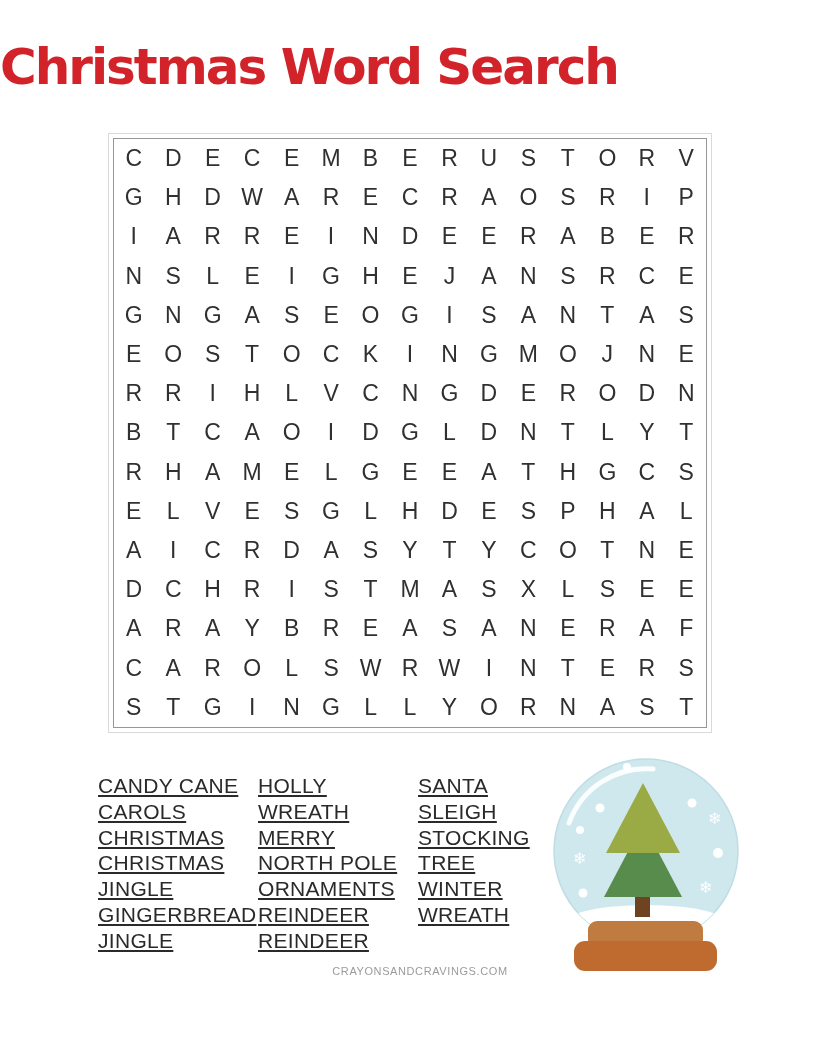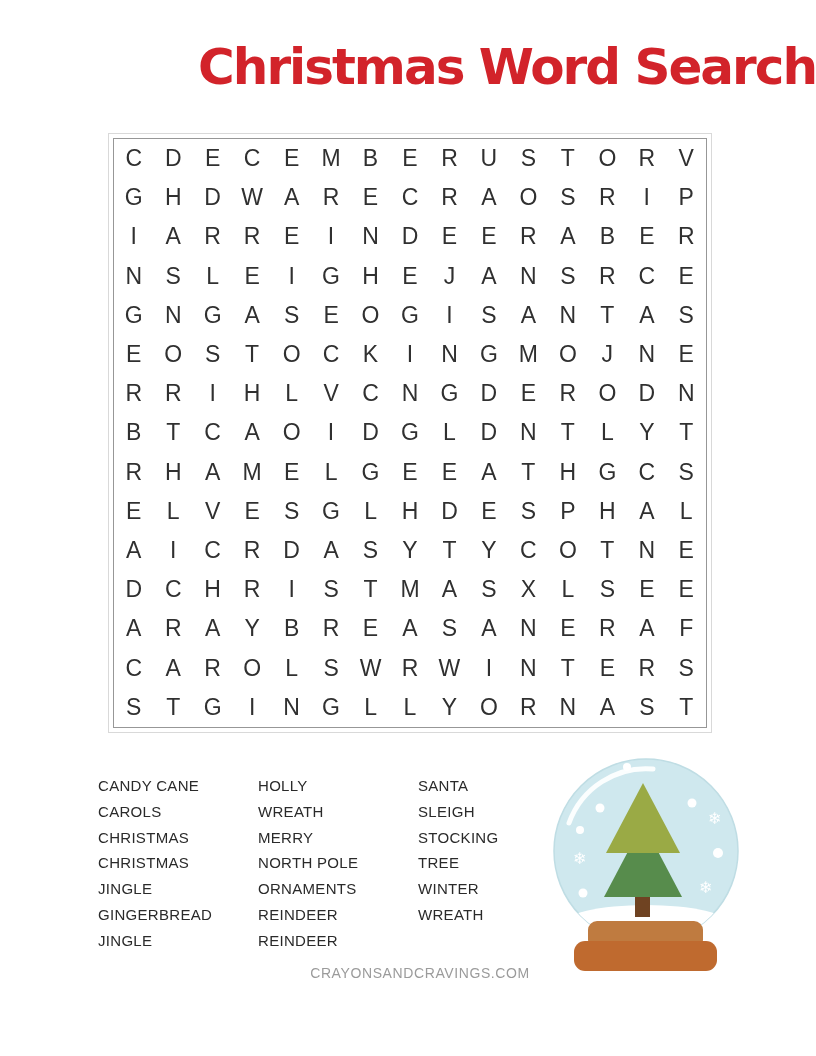--- a/index.html
+++ b/index.html
@@ -19,21 +19,21 @@
     --snow-white:#ffffff;
   }
   *{margin:0;padding:0;box-sizing:border-box;}
   html,body{background:#ffffff;}
   body{
     width:816px;height:1056px;position:relative;overflow:hidden;
     font-family:"Liberation Sans", sans-serif;
   }
   .title{
     position:absolute;top:38px;left:0;right:0;
-    text-align:right;
+    text-align:left;
     font-family:"DejaVu Sans", sans-serif;
     font-size:50px;font-weight:bold;letter-spacing:-2px;
     color:var(--title-red);
     white-space:nowrap;
   }
   .grid-outer{
     position:absolute;left:113px;top:138px;width:594px;height:590px;
     border:1px solid var(--grid-border);
     outline:1px solid var(--grid-border-outer);
     outline-offset:4px;
@@ -49,27 +49,28 @@
     display:flex;align-items:center;justify-content:center;
     font-size:23px;color:var(--letter-color);
     font-family:"Liberation Sans", sans-serif;
   }
   .word-col{position:absolute;top:773px;}
   .word-col.c0{left:98px;}
   .word-col.c1{left:258px;}
   .word-col.c2{left:418px;}
   .word{
     height:25.8px;line-height:25.8px;
-    font-size:15px;letter-spacing:0.3px;
+    font-size:21px;letter-spacing:0.3px;
     color:var(--word-color);
     white-space:nowrap;
+    text-decoration:underline;
   }
   .footer{
     position:absolute;top:965px;left:420px;transform:translateX(-50%);
-    font-size:14px;letter-spacing:0.6px;
+    font-size:11px;letter-spacing:0.6px;
     color:var(--footer-gray);
     white-space:nowrap;
   }
   .snowglobe{position:absolute;left:540px;top:745px;}
   .globe{fill:var(--globe-blue);stroke:var(--globe-rim);stroke-width:1.5px;}
   .snow{fill:var(--snow-white);}
   .hl{stroke:var(--snow-white);stroke-width:5px;fill:none;stroke-linecap:round;opacity:.92;}
   .flake{fill:var(--snow-white);font-size:16px;font-family:"DejaVu Sans", sans-serif;}
   .tree-top{fill:var(--tree-light);}
   .tree-bottom{fill:var(--tree-dark);}

